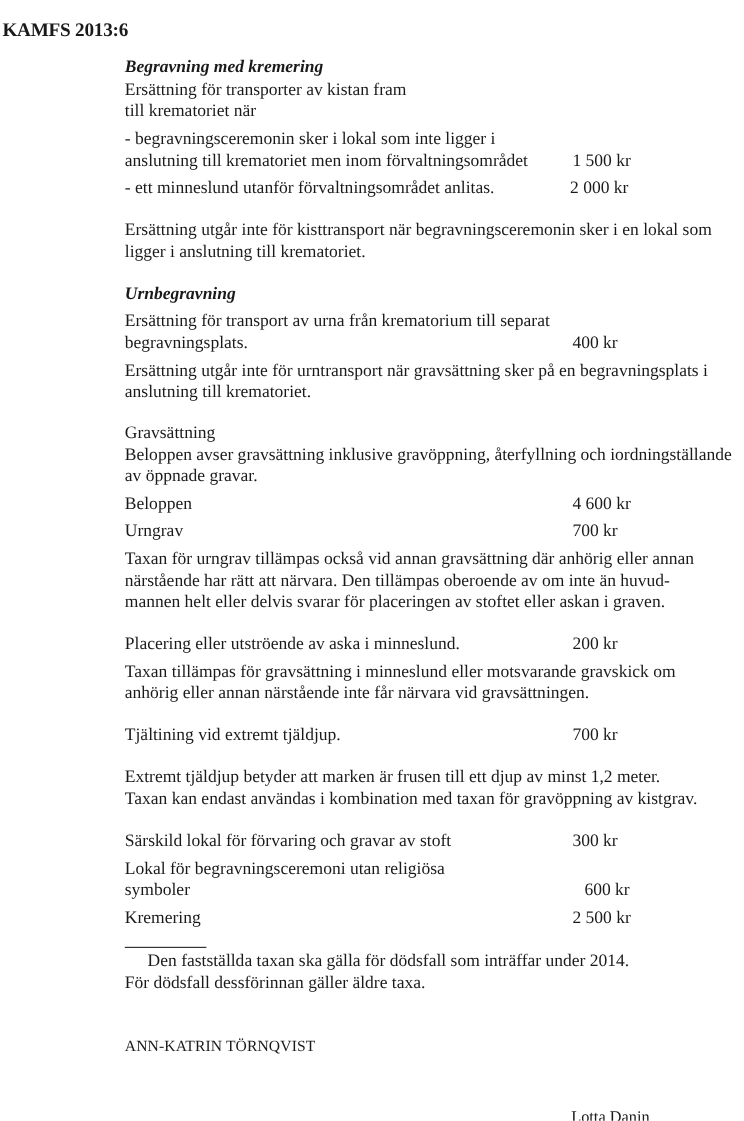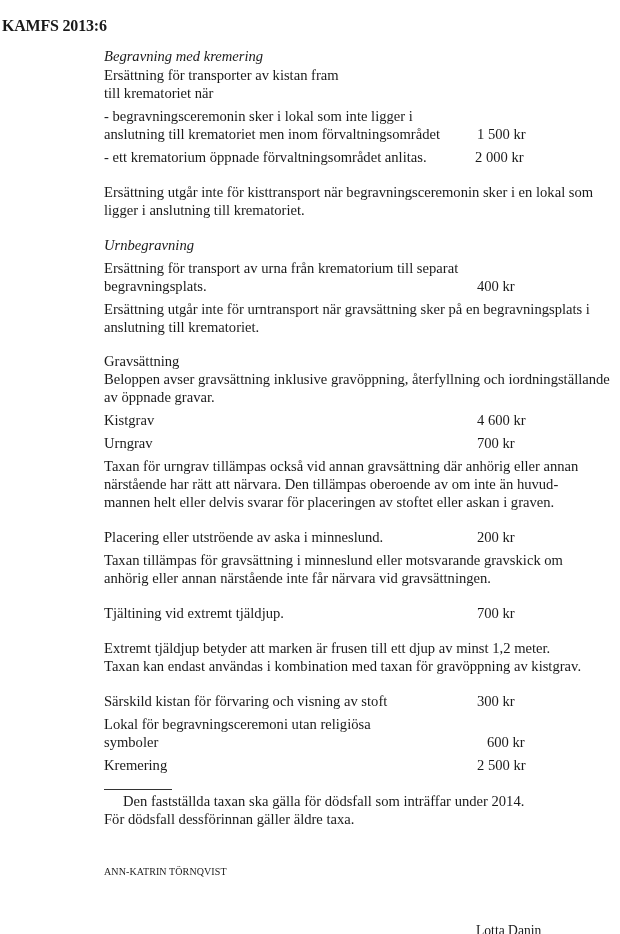--- a/index.html
+++ b/index.html
@@ -9,71 +9,71 @@
     color: #1a1a1a;
     font-size: 14.6px;
     line-height: 18px;
   }
   .header {
     position: absolute; left: 2px; top: 17px;
     font-weight: bold; font-size: 16px; letter-spacing: -0.2px;
   }
   .abs { position: absolute; left: 104px; white-space: nowrap; }
   .amt { position: absolute; left: 0; white-space: nowrap; text-align: center; }
-  .it { font-style: italic; }
+  .it { font-style: italic; font-weight: bold; }
   .b { font-weight: normal; }
   .rule { position: absolute; left: 104px; top: 789px; width: 68px; height: 0; border-top: 1px solid #333; }
-  .sig1 { position: absolute; left: 104px; top: 863px; font-size: 10px; letter-spacing: 0.1px; }
+  .sig1 { position: absolute; left: 104px; top: 863px; font-size: 13px; letter-spacing: 0.1px; }
   .sig2 { position: absolute; left: 476px; top: 902px; font-size: 13.6px; margin-top: 20px; }
 </style>
 </head>
 <body>
 
 <div class="header">KAMFS 2013:6</div>
 
 <div class="abs it" style="top:47px">Begravning med kremering</div>
 <div class="abs" style="top:66px">Ersättning för transporter av kistan fram</div>
 <div class="abs" style="top:84px">till krematoriet när</div>
 <div class="abs" style="top:107px">- begravningsceremonin sker i lokal som inte ligger i</div>
 <div class="abs" style="top:125px"> anslutning till krematoriet men inom förvaltningsområdet</div>
 <div class="amt" style="left:477px;top:125px">1 500 kr</div>
-<div class="abs" style="top:148px">- ett krematorium öppnade förvaltningsområdet anlitas.</div>
+<div class="abs" style="top:148px">- ett minneslund utanför förvaltningsområdet anlitas.</div>
 <div class="amt" style="left:475px;top:148px">2 000 kr</div>
 <div class="abs" style="top:183px">Ersättning utgår inte för kisttransport när begravningsceremonin sker i en lokal som</div>
 <div class="abs" style="top:201px">ligger i anslutning till krematoriet.</div>
 
 <div class="abs it" style="top:236px">Urnbegravning</div>
 <div class="abs" style="top:259px">Ersättning för transport av urna från krematorium till separat</div>
 <div class="abs" style="top:277px">begravningsplats.</div>
 <div class="amt" style="left:477px;top:277px">400 kr</div>
 <div class="abs" style="top:300px">Ersättning utgår inte för urntransport när gravsättning sker på en begravningsplats i</div>
 <div class="abs" style="top:318px">anslutning till krematoriet.</div>
 
 <div class="abs b" style="top:352px">Gravsättning</div>
 <div class="abs" style="top:370px">Beloppen avser gravsättning inklusive gravöppning, återfyllning och iordningställande</div>
 <div class="abs" style="top:388px">av öppnade gravar.</div>
-<div class="abs" style="top:411px">Kistgrav</div>
+<div class="abs" style="top:411px">Beloppen</div>
 <div class="amt" style="left:477px;top:411px">4 600 kr</div>
 <div class="abs" style="top:434px">Urngrav</div>
 <div class="amt" style="left:477px;top:434px">700 kr</div>
 <div class="abs" style="top:457px">Taxan för urngrav tillämpas också vid annan gravsättning där anhörig eller annan</div>
 <div class="abs" style="top:475px">närstående har rätt att närvara. Den tillämpas oberoende av om inte än huvud-</div>
 <div class="abs" style="top:493px">mannen helt eller delvis svarar för placeringen av stoftet eller askan i graven.</div>
 
 <div class="abs" style="top:528px">Placering eller utströende av aska i minneslund.</div>
 <div class="amt" style="left:477px;top:528px">200 kr</div>
 <div class="abs" style="top:551px">Taxan tillämpas för gravsättning i minneslund eller motsvarande gravskick om</div>
 <div class="abs" style="top:569px">anhörig eller annan närstående inte får närvara vid gravsättningen.</div>
 
 <div class="abs" style="top:604px">Tjältining vid extremt tjäldjup.</div>
 <div class="amt" style="left:477px;top:604px">700 kr</div>
 <div class="abs" style="top:639px">Extremt tjäldjup betyder att marken är frusen till ett djup av minst 1,2 meter.</div>
 <div class="abs" style="top:657px">Taxan kan endast användas i kombination med taxan för gravöppning av kistgrav.</div>
 
-<div class="abs b" style="top:692px">Särskild kistan för förvaring och visning av stoft</div>
+<div class="abs b" style="top:692px">Särskild lokal för förvaring och gravar av stoft</div>
 <div class="amt" style="left:477px;top:692px">300 kr</div>
 <div class="abs b" style="top:715px">Lokal för begravningsceremoni utan religiösa</div>
 <div class="abs b" style="top:733px">symboler</div>
 <div class="amt" style="left:487px;top:733px">600 kr</div>
 <div class="abs b" style="top:756px">Kremering</div>
 <div class="amt" style="left:477px;top:756px">2 500 kr</div>
 
 <div class="rule"></div>
 <div class="abs" style="left:123px;top:792px">Den fastställda taxan ska gälla för dödsfall som inträffar under 2014.</div>
 <div class="abs" style="top:810px">För dödsfall dessförinnan gäller äldre taxa.</div>

